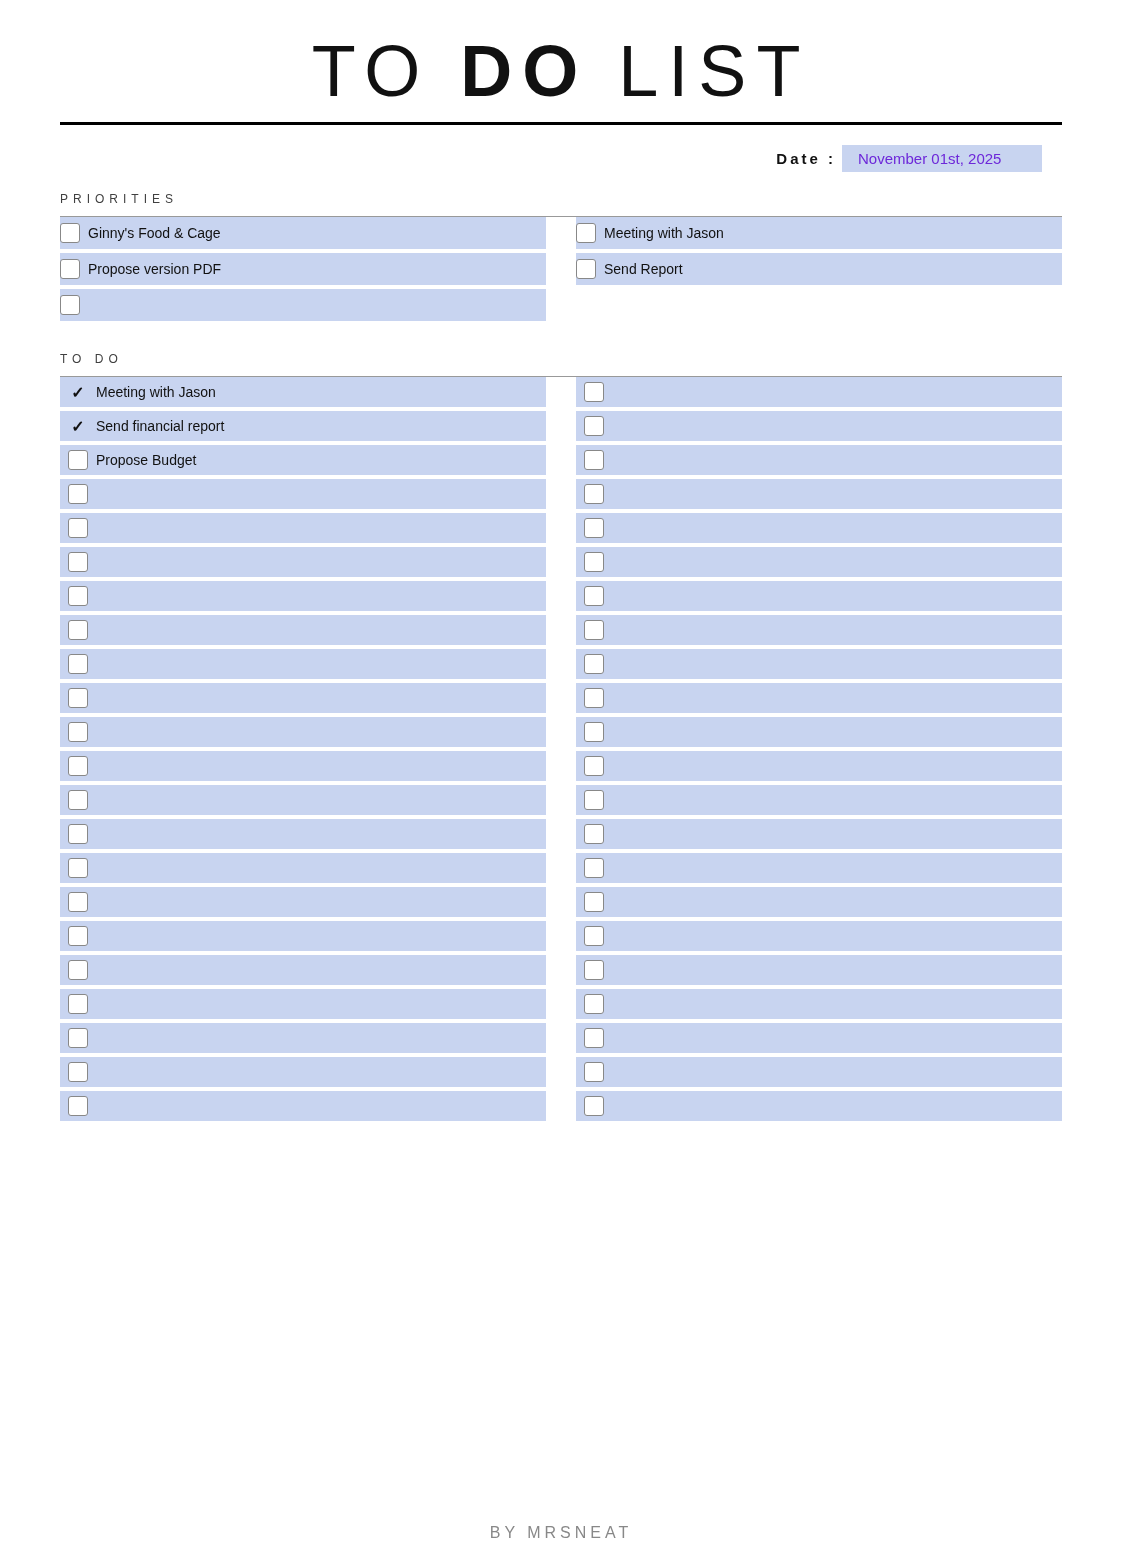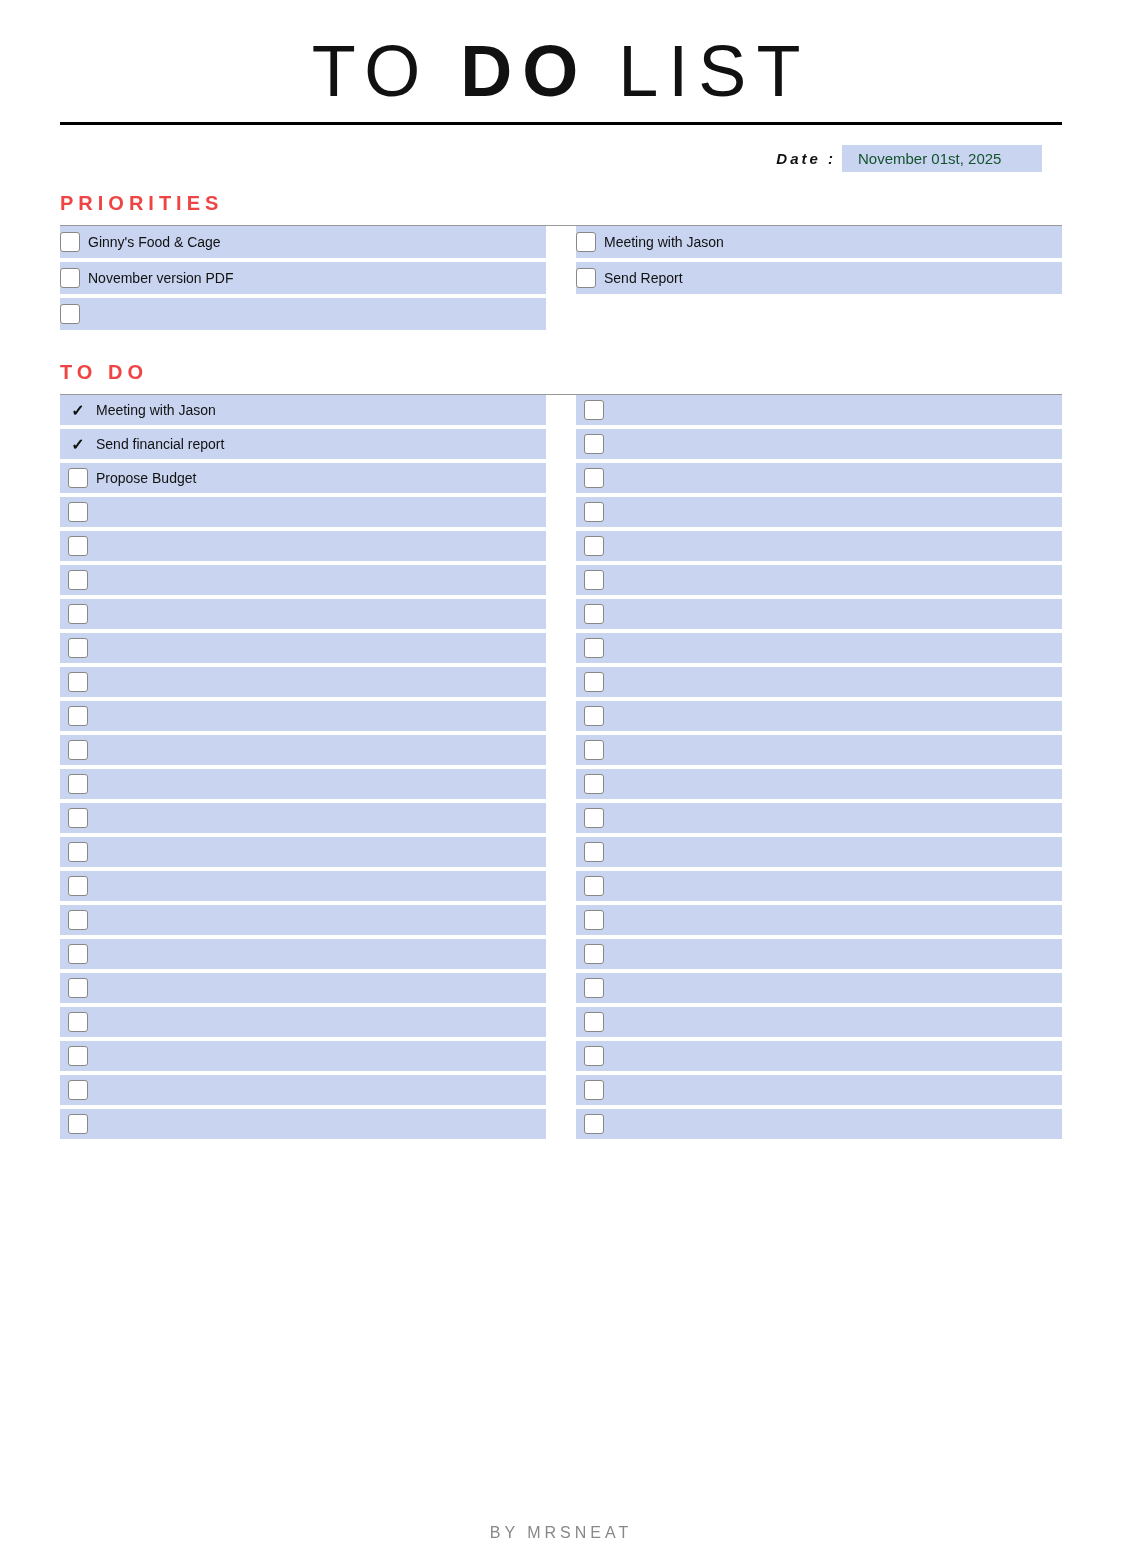--- a/index.html
+++ b/index.html
@@ -49,37 +49,36 @@
       padding-right: 20px;
     }
 
     .date-label {
       font-size: 15px;
       font-weight: bold;
       letter-spacing: 3px;
       color: #111;
       margin-right: 6px;
       font-family: Arial, sans-serif;
-      font-style: italic;
     }
 
     .date-value {
       background: #c8d4f0;
       padding: 5px 16px;
       font-size: 15px;
-      color: #14532d;
+      color: #6d28d9;
       min-width: 200px;
     }
 
     
     .section-header {
-      font-size: 20px;
-      font-weight: bold;
+      font-size: 12px;
+      font-weight: normal;
       letter-spacing: 5px;
-      color: #ef4444;
+      color: #404040;
       margin-bottom: 10px;
       margin-top: 10px;
       font-family: Arial, sans-serif;
       text-transform: uppercase;
     }
 
     
     .priorities-section {
       margin-bottom: 30px;
     }
@@ -192,21 +191,21 @@
         <span class="item-text">Ginny's Food &amp; Cage</span>
       </div>
 
       <div class="priority-row">
         <div class="checkbox"></div>
         <span class="item-text">Meeting with Jason</span>
       </div>
 
       <div class="priority-row">
         <div class="checkbox"></div>
-        <span class="item-text">November version PDF</span>
+        <span class="item-text">Propose version PDF</span>
       </div>
       <div class="priority-row">
         <div class="checkbox"></div>
         <span class="item-text">Send Report</span>
       </div>
 
       <div class="priority-row">
         <div class="checkbox"></div>
         <span class="item-text"></span>
       </div>

